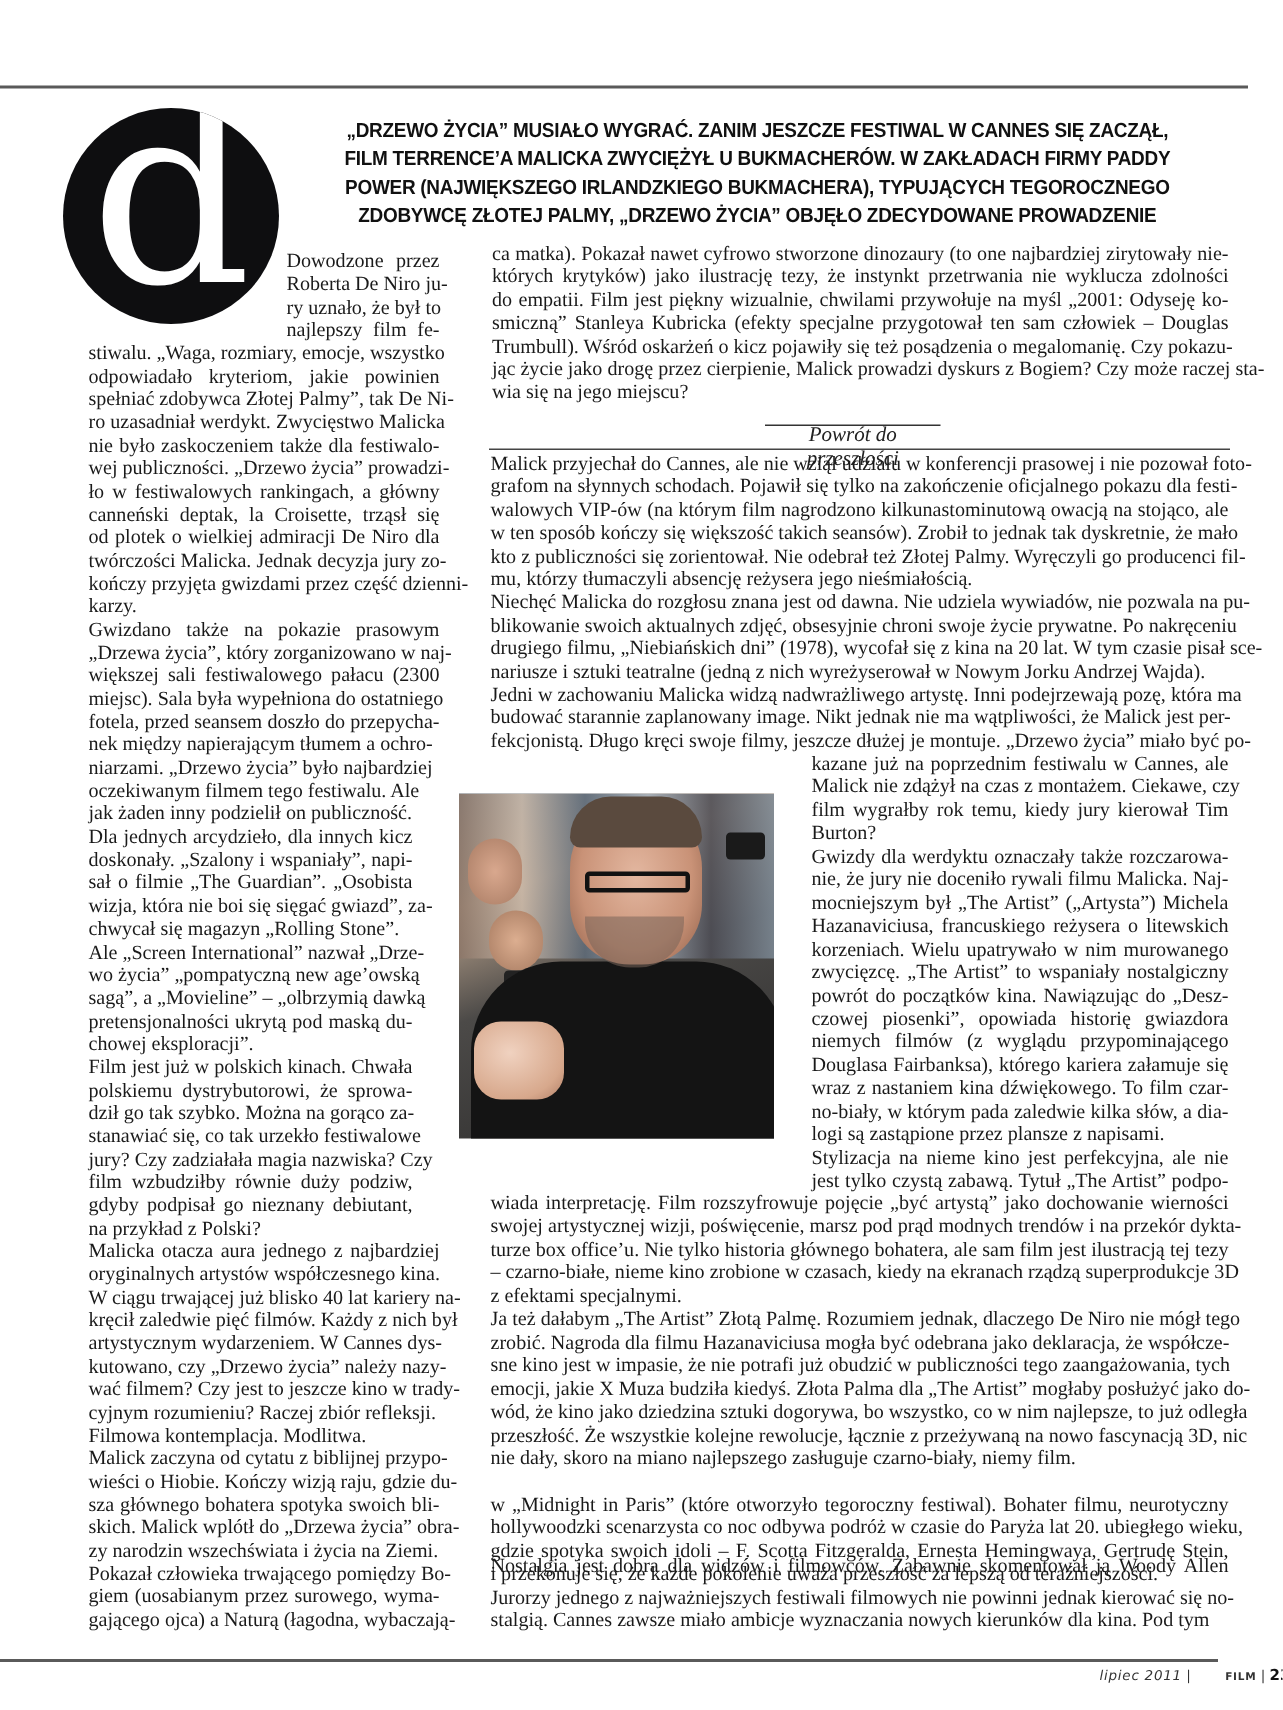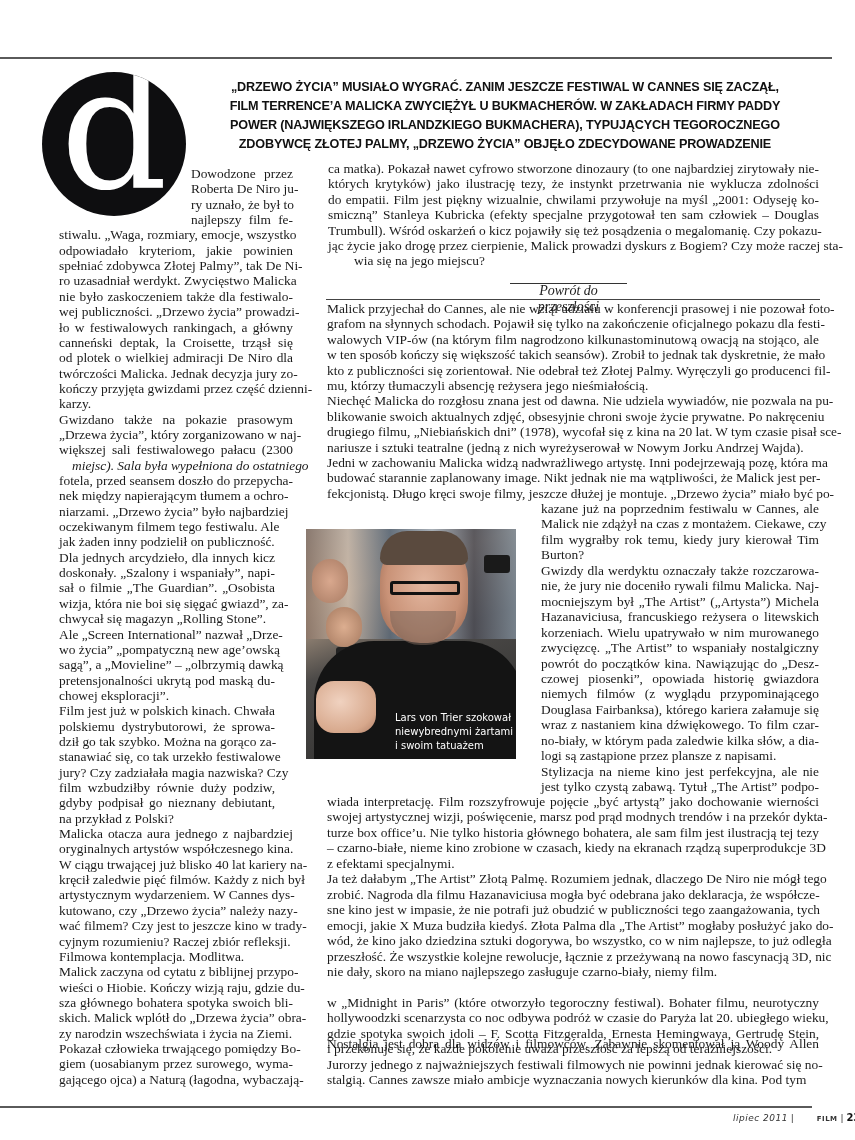--- a/index.html
+++ b/index.html
@@ -95,21 +95,21 @@
       <div class="line j" style="left: 59px; top: 304.15px; width: 234px;">wej publiczności. „Drzewo życia” prowadzi-</div>
       <div class="line j" style="left: 59px; top: 319.5px; width: 234px;">ło w festiwalowych rankingach, a główny</div>
       <div class="line j" style="left: 59px; top: 334.85px; width: 234px;">canneński deptak, la Croisette, trząsł się</div>
       <div class="line j" style="left: 59px; top: 350.2px; width: 234px;">od plotek o wielkiej admiracji De Niro dla</div>
       <div class="line j" style="left: 59px; top: 365.55px; width: 234px;">twórczości Malicka. Jednak decyzja jury zo-</div>
       <div class="line j" style="left: 59px; top: 380.9px; width: 234px;">kończy przyjęta gwizdami przez część dzienni-</div>
       <div class="line" style="left: 59px; top: 396.25px; width: 234px;">karzy.</div>
       <div class="line j" style="left: 59px; top: 411.6px; width: 234px;">Gwizdano także na pokazie prasowym</div>
       <div class="line j" style="left: 59px; top: 426.95px; width: 234px;">„Drzewa życia”, który zorganizowano w naj-</div>
       <div class="line j" style="left: 59px; top: 442.3px; width: 234px;">większej sali festiwalowego pałacu (2300</div>
-      <div class="line j" style="left: 72px; top: 457.65px; width: 234px; font-style: italic;">miejsc). Sala była wypełniona do ostatniego</div>
+      <div class="line j" style="left: 59px; top: 457.65px; width: 234px;">miejsc). Sala była wypełniona do ostatniego</div>
       <div class="line j" style="left: 59px; top: 473px; width: 234px;">fotela, przed seansem doszło do przepycha-</div>
       <div class="line j" style="left: 59px; top: 488.35px; width: 216px;">nek między napierającym tłumem a ochro-</div>
       <div class="line j" style="left: 59px; top: 503.7px; width: 216px;">niarzami. „Drzewo życia” było najbardziej</div>
       <div class="line j" style="left: 59px; top: 519.05px; width: 216px;">oczekiwanym filmem tego festiwalu. Ale</div>
       <div class="line" style="left: 59px; top: 534.4px; width: 216px;">jak żaden inny podzielił on publiczność.</div>
       <div class="line j" style="left: 59px; top: 549.75px; width: 216px;">Dla jednych arcydzieło, dla innych kicz</div>
       <div class="line j" style="left: 59px; top: 565.1px; width: 216px;">doskonały. „Szalony i wspaniały”, napi-</div>
       <div class="line j" style="left: 59px; top: 580.45px; width: 216px;">sał o filmie „The Guardian”. „Osobista</div>
       <div class="line j" style="left: 59px; top: 595.8px; width: 216px;">wizja, która nie boi się sięgać gwiazd”, za-</div>
       <div class="line" style="left: 59px; top: 611.15px; width: 216px;">chwycał się magazyn „Rolling Stone”.</div>
@@ -144,21 +144,21 @@
       <div class="line j" style="left: 59px; top: 1056.3px; width: 234px;">giem (uosabianym przez surowego, wyma-</div>
       <div class="line j" style="left: 59px; top: 1071.65px; width: 234px;">gającego ojca) a Naturą (łagodna, wybaczają-</div>
     </div>
   <div class="body-text" id="right-top">
       <div class="line j" style="left: 328px; top: 161px; width: 491px;">ca matka). Pokazał nawet cyfrowo stworzone dinozaury (to one najbardziej zirytowały nie-</div>
       <div class="line j" style="left: 328px; top: 176.4px; width: 491px;">których krytyków) jako ilustrację tezy, że instynkt przetrwania nie wyklucza zdolności</div>
       <div class="line j" style="left: 328px; top: 191.8px; width: 491px;">do empatii. Film jest piękny wizualnie, chwilami przywołuje na myśl „2001: Odyseję ko-</div>
       <div class="line j" style="left: 328px; top: 207.2px; width: 491px;">smiczną” Stanleya Kubricka (efekty specjalne przygotował ten sam człowiek – Douglas</div>
       <div class="line j" style="left: 328px; top: 222.6px; width: 491px;">Trumbull). Wśród oskarżeń o kicz pojawiły się też posądzenia o megalomanię. Czy pokazu-</div>
       <div class="line j" style="left: 328px; top: 238px; width: 491px;">jąc życie jako drogę przez cierpienie, Malick prowadzi dyskurs z Bogiem? Czy może raczej sta-</div>
-      <div class="line" style="left: 328px; top: 253.4px; width: 491px; margin-left: 26px;">wia się na jego miejscu?</div>
+      <div class="line" style="left: 328px; top: 253.4px; width: 491px;">wia się na jego miejscu?</div>
     </div>
 
   <div class="rule section-head-rule-top"></div>
   <div class="section-head">Powrót do przeszłości</div>
   <div class="rule section-head-rule-bottom"></div>
 
   <div class="body-text" id="right-mid">
       <div class="line j" style="left: 327px; top: 301px; width: 492px;">Malick przyjechał do Cannes, ale nie wziął udziału w konferencji prasowej i nie pozował foto-</div>
       <div class="line j" style="left: 327px; top: 316.4px; width: 492px;">grafom na słynnych schodach. Pojawił się tylko na zakończenie oficjalnego pokazu dla festi-</div>
       <div class="line j" style="left: 327px; top: 331.8px; width: 492px;">walowych VIP-ów (na którym film nagrodzono kilkunastominutową owacją na stojąco, ale</div>
@@ -222,25 +222,20 @@
     <div class="person-l2"></div>
     <div class="cam1"></div>
     <div class="cam2"></div>
     <div class="shirt"></div>
     <div class="head"></div>
     <div class="hair"></div>
     <div class="beard"></div>
     <div class="glasses"></div>
     <div class="fist"></div>
   </div>
-  <div class="caption" id="caption">
-      <div>Lars von Trier szokował</div>
-      <div>niewybrednymi żartami</div>
-      <div>i swoim tatuażem</div>
-    </div>
 
   <div class="rule bottom-rule"></div>
 
   <div class="footer">
     <span class="date">lipiec 2011</span>
     <span>|</span>
     <span class="mag">FILM</span>
     <span>|</span>
     <span class="pg">23</span>
   </div>

